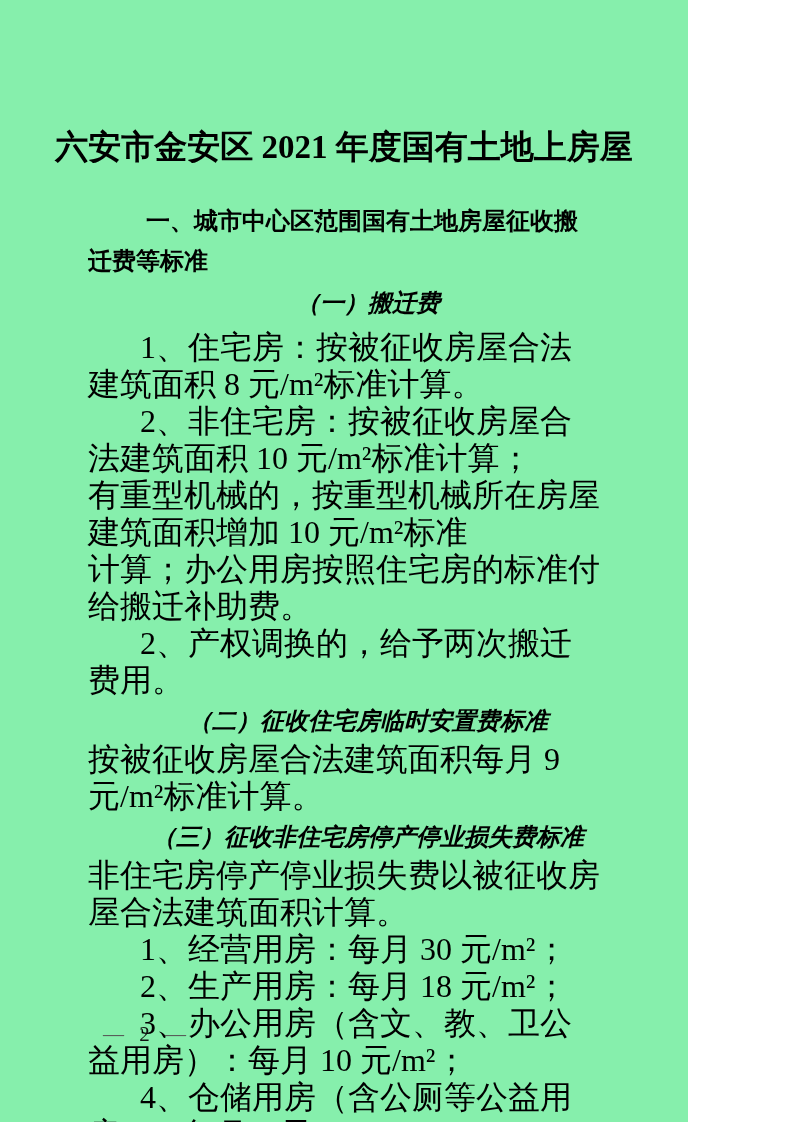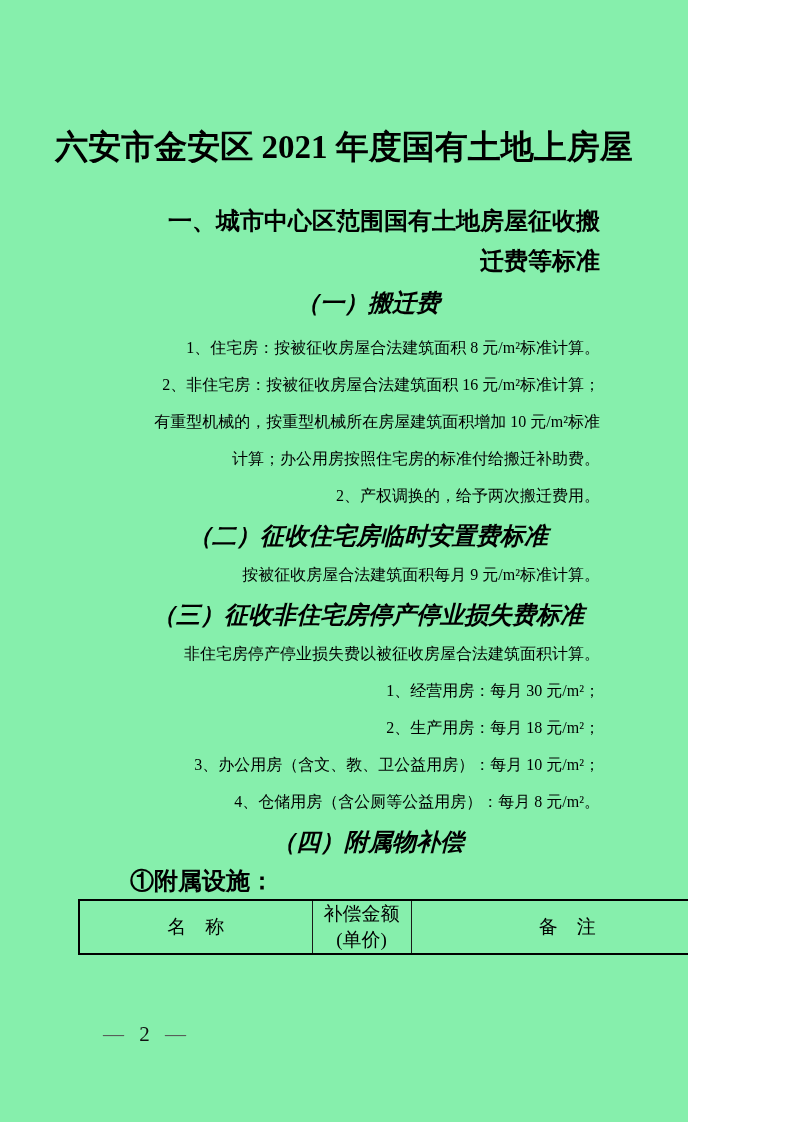--- a/index.html
+++ b/index.html
@@ -26,33 +26,32 @@
     padding: 0 88px;
     font-size: 24px;
   }
   .h-section {
     margin-top: 30px;
     line-height: 40px;
     font-weight: bold;
     font-family: "Liberation Sans", sans-serif;
     font-size: 24px;
     text-indent: 58px;
-    text-align: right;
   }
   .h-sub {
     margin-top: 2px;
     line-height: 40px;
     font-weight: bold;
     font-style: italic;
     font-size: 24px;
     text-indent: 48px;
     font-family: "Liberation Serif", serif;
     text-align: center;
   }
-  .para { line-height: 37px; font-size: 16px; text-align: right; }
+  .para { line-height: 37px; font-size: 32px; }
   .first-after-heading { margin-top: 6px; }
   .indent { text-indent: 52px; }
   .circled {
     margin-top: 0px;
     margin-bottom: -4px;
     line-height: 37px;
     font-weight: bold;
     font-size: 24px;
     text-indent: 42px;
     font-family: "Liberation Sans", sans-serif;
@@ -97,21 +96,21 @@
   <h1 class="doc-title">
     <span>六安市金安区 2021 年度国有土地上房屋</span>
   </h1>
 
   <div class="content">
 
     <div class="h-section">一、城市中心区范围国有土地房屋征收搬迁费等标准</div>
 
     <div class="h-sub">（一）搬迁费</div>
     <div class="para indent first-after-heading">1、住宅房：按被征收房屋合法建筑面积 8 元/m²标准计算。</div>
-    <div class="para indent">2、非住宅房：按被征收房屋合法建筑面积 16 元/m²标准计算；</div>
+    <div class="para indent">2、非住宅房：按被征收房屋合法建筑面积 10 元/m²标准计算；</div>
     <div class="para">有重型机械的，按重型机械所在房屋建筑面积增加 10 元/m²标准</div>
     <div class="para">计算；办公用房按照住宅房的标准付给搬迁补助费。</div>
     <div class="para indent">2、产权调换的，给予两次搬迁费用。</div>
 
     <div class="h-sub">（二）征收住宅房临时安置费标准</div>
     <div class="para">按被征收房屋合法建筑面积每月 9 元/m²标准计算。</div>
 
     <div class="h-sub">（三）征收非住宅房停产停业损失费标准</div>
     <div class="para">非住宅房停产停业损失费以被征收房屋合法建筑面积计算。</div>
     <div class="para indent">1、经营用房：每月 30 元/m²；</div>

